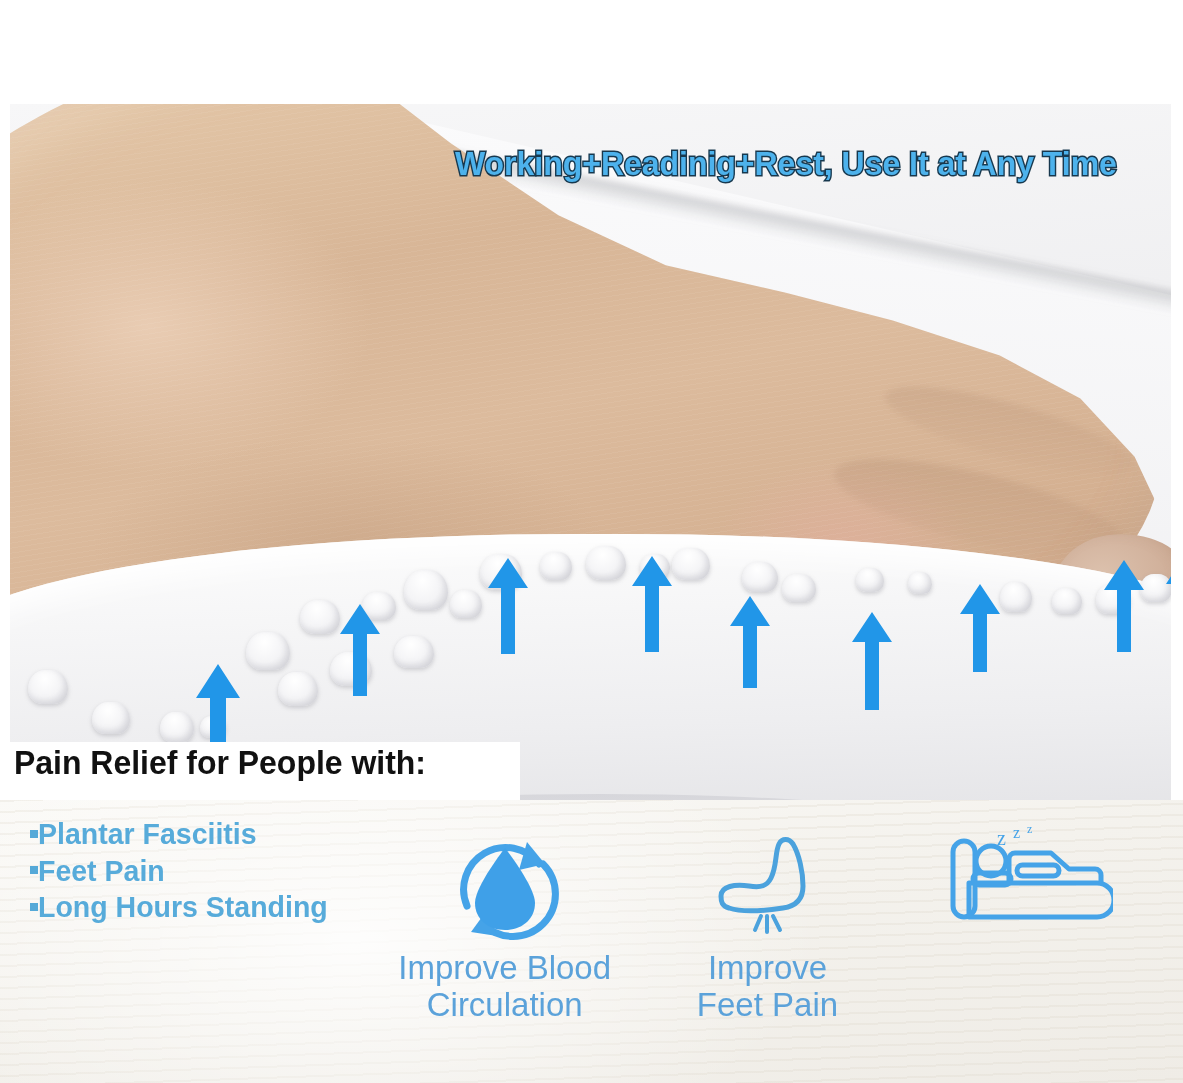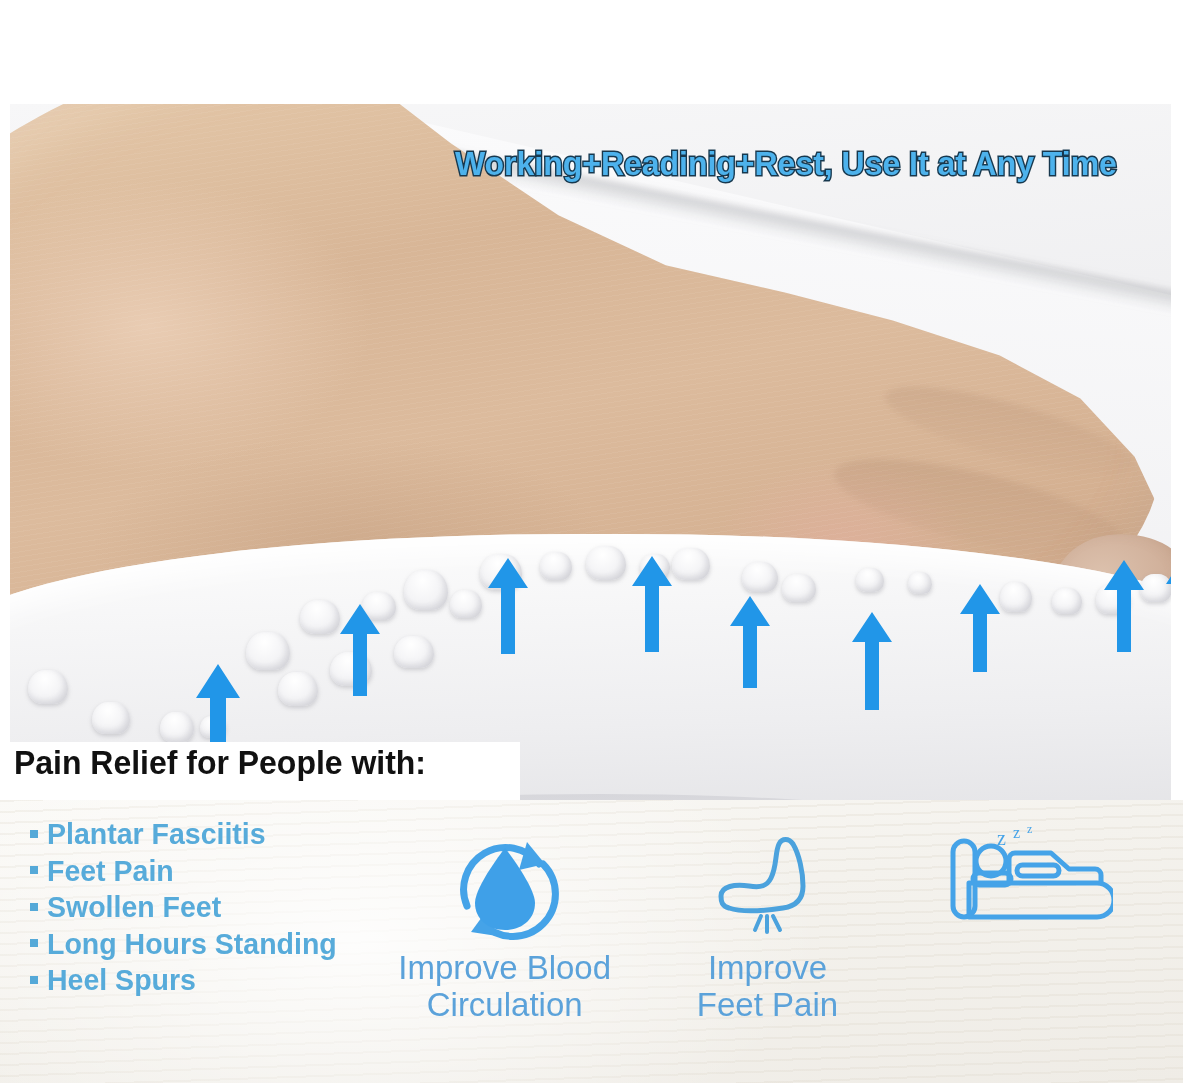--- a/index.html
+++ b/index.html
@@ -320,21 +320,20 @@
   }
 
   .bullets {
     position: absolute;
     left: 30px; top: 18px;
     z-index: 5;
   }
   .bullet {
     display: flex;
     align-items: center;
-    gap: 9px;
     margin-bottom: 5px;
     white-space: nowrap;
   }
   .bullet-mark {
     display: inline-block;
     width: 8px; height: 8px;
     background: #55a9d8;
     flex: 0 0 auto;
   }
   .bullet-label {
@@ -500,29 +499,21 @@
       <div class="bullet">
         <span class="bullet-mark"></span>
         <span class="bullet-label">Plantar Fasciitis</span>
       </div>
       <div class="bullet">
         <span class="bullet-mark"></span>
         <span class="bullet-label">Feet Pain</span>
       </div>
       <div class="bullet">
         <span class="bullet-mark"></span>
-        <span class="bullet-label">Swollen Feet</span>
-      </div>
-      <div class="bullet">
-        <span class="bullet-mark"></span>
         <span class="bullet-label">Long Hours Standing</span>
-      </div>
-      <div class="bullet">
-        <span class="bullet-mark"></span>
-        <span class="bullet-label">Heel Spurs</span>
       </div>
     </div>
 
     <div class="benefits">
 
       <div class="benefit b1">
         <div class="benefit-icon">
           <span>
             <svg width="128" height="120" viewBox="0 0 128 120">
 

